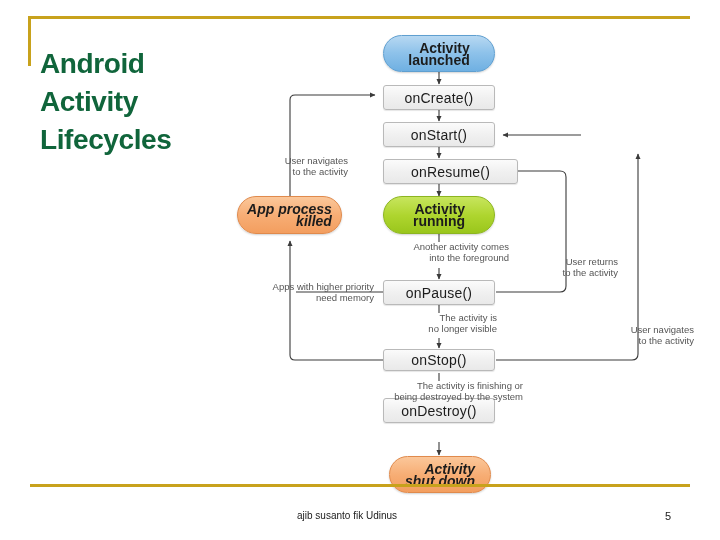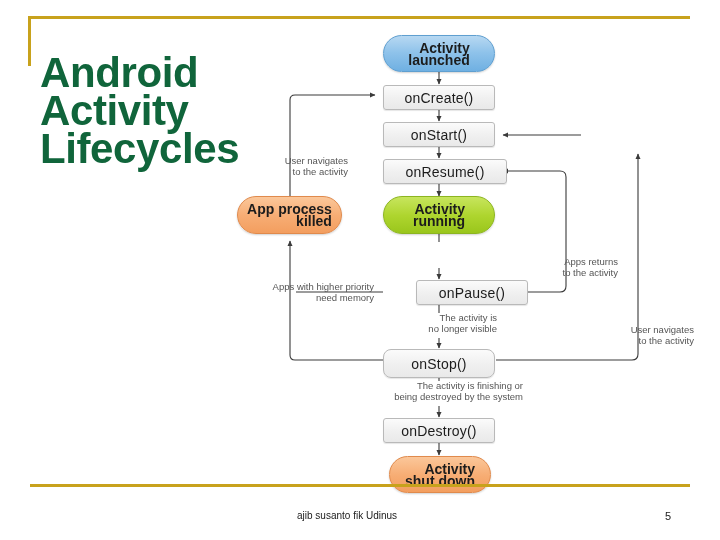--- a/index.html
+++ b/index.html
@@ -43,21 +43,21 @@
     background: #c8a21c;
   }
 
   
   .title {
     position: absolute;
     left: 40px;
     top: 26px;
     width: 200px;
     color: #10653b;
-    font-size: 42px;
+    font-size: 28px;
     line-height: 38px;
     font-weight: bold;
     letter-spacing: -0.4px;
     word-break: break-word;
   }
 
   
   .footer-note {
     position: absolute;
     left: 297px;
@@ -109,20 +109,21 @@
     background: linear-gradient(to bottom, #b7d8f2 0%, #8ec2ea 48%, #6fb0e2 100%);
     border: 1px solid #5f9fd0;
   }
   .node.pill.green {
     background: linear-gradient(to bottom, #c7e55d 0%, #aed52e 52%, #9ac61c 100%);
     border: 1px solid #8cb520;
   }
   .node.pill.orange {
     background: linear-gradient(to bottom, #fbc79a 0%, #f7ad74 52%, #f39e5f 100%);
     border: 1px solid #e08a4c;
+    font-style: italic;
   }
 
   .edge-label {
     position: absolute;
     font-size: 9.5px;
     line-height: 11px;
     color: #555555;
     text-align: right;
     white-space: pre-line;
   }
@@ -176,46 +177,48 @@
       </g>
     </svg>
 
     <div class="node pill blue" style="left:383px; top:35px; width:112px; height:37px;">Activity
 launched</div>
 
     <div class="node proc" style="left:383px; top:122px; width:112px; height:25px;">onStart()</div>
 
     <div class="node proc" style="left:383px; top:85px; width:112px; height:25px;">onCreate()</div>
 
-    <div class="node proc" style="left:383px; top:159px; width:124px; height:25px;">onResume()</div>
+    <div class="node proc" style="left:383px; top:159px; width:135px; height:25px;">onResume()</div>
 
 
     <div class="node pill green" style="left:383px; top:196px; width:112px; height:38px;">Activity
 running</div>
 
     <div class="node pill orange" style="left:237px; top:196px; width:105px; height:38px;">App process
 killed</div>
 
-    <div class="node proc" style="left:383px; top:280px; width:112px; height:25px;margin-left:33px;">onPause()</div>
-
-    <div class="node proc" style="left:383px; top:349px; width:112px; height:29px;border-radius:8px;">onStop()</div>
-
-    <div class="node proc" style="left:383px; top:418px; width:112px; height:25px;">onDestroy()</div>
+    <div class="node proc" style="left:383px; top:280px; width:112px; height:25px;">onPause()</div>
+
+    <div class="node proc" style="left:383px; top:349px; width:112px; height:22px;">onStop()</div>
+
+    <div class="node proc" style="left:383px; top:398px; width:112px; height:25px;">onDestroy()</div>
 
     <div class="node pill orange" style="left:389px; top:456px; width:102px; height:37px;">Activity
 shut down</div>
 
     <div class="edge-label" style="left:232px; top:155px; width:116px;">User navigates
 to the activity</div>
 
     <div class="edge-label" style="left:214px; top:281px; width:160px;">Apps with higher priority
 need memory</div>
 
-
-    <div class="edge-label" style="left:518px; top:256px; width:100px;">Apps returns
+    <div class="edge-label" style="left:369px; top:241px; width:140px;">Another activity comes
+into the foreground</div>
+
+    <div class="edge-label" style="left:518px; top:256px; width:100px;">User returns
 to the activity</div>
 
     <div class="edge-label" style="left:382px; top:312px; width:115px;">The activity is
 no longer visible</div>
 
     <div class="edge-label" style="left:590px; top:324px; width:104px;">User navigates
 to the activity</div>
 
     <div class="edge-label" style="left:355px; top:380px; width:168px;">The activity is finishing or
 being destroyed by the system</div>

